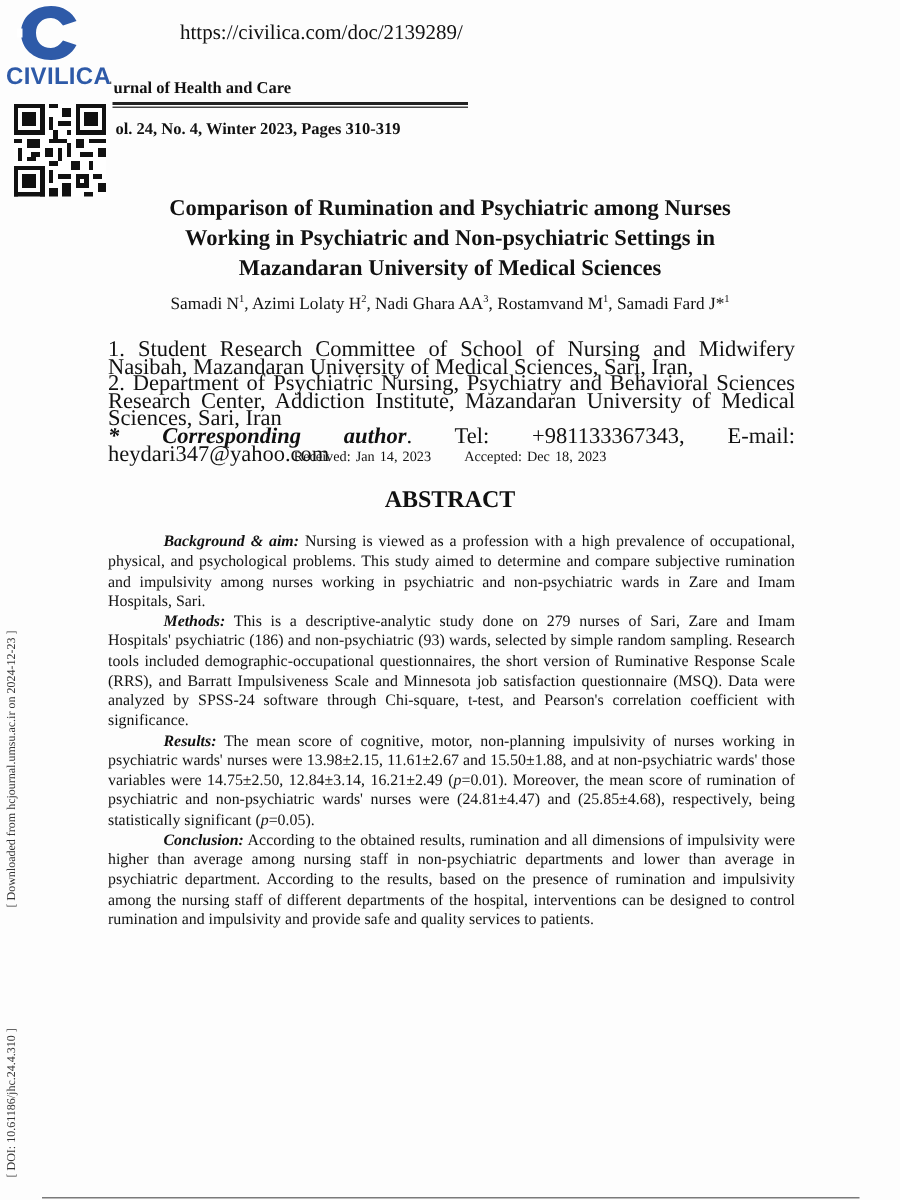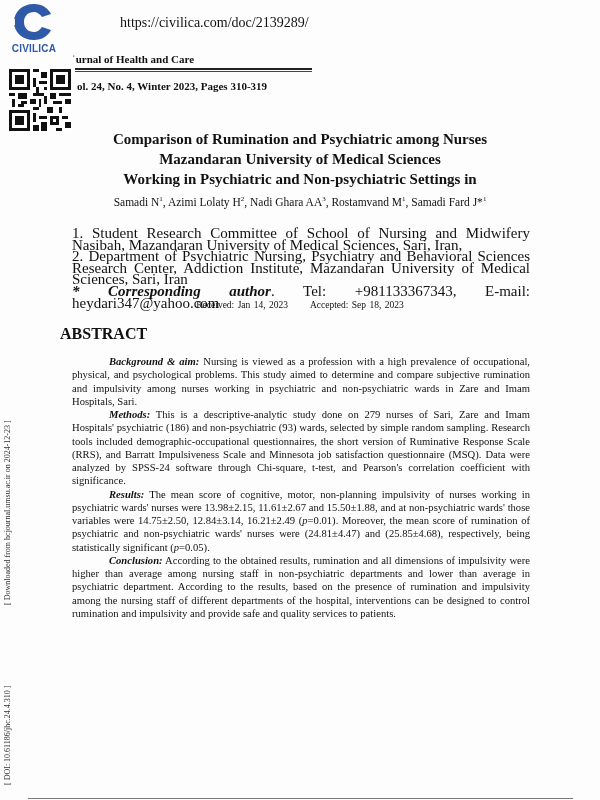--- a/index.html
+++ b/index.html
@@ -8,21 +8,21 @@
     background: #fdfdfd; color: #111;
     font-family: "Liberation Serif", "DejaVu Serif", serif;
   }
   .abs { position: absolute; }
   
   .logo { left: 4px; top: 2px; width: 60px; height: 56px; }
   .logo svg { display: block; margin: 0 auto; }
   .logo-text {
     display: block; text-align: center; margin-top: 1px;
     font-family: "Liberation Sans", "DejaVu Sans", sans-serif;
-    font-size: 10px; font-weight: bold; color: #2e5aa8; letter-spacing: 0.2px;
+    font-size: 16px; font-weight: bold; color: #2e5aa8; letter-spacing: 0.2px;
   }
   .url { left: 86px; top: 15px; font-size: 14px; color: #111; margin-left: 34px; }
   .qr { left: 9px; top: 69px; width: 62px; height: 62px; }
   .journal-name { left: 72px; top: 53px; font-size: 11px; font-weight: bold; }
   .rule-thick { left: 75px; top: 68px; width: 237px; height: 2px; background: #222; }
   .rule-thin { left: 75px; top: 71px; width: 237px; height: 1px; background: #444; }
   .volume { left: 77px; top: 80px; font-size: 11px; font-weight: bold; }
 
   .title {
     left: 60px; width: 480px; top: 129px; text-align: center;
@@ -38,21 +38,21 @@
     text-align: justify;
   }
   .affil p { margin: 0; }
   .affil .corr-label { font-weight: bold; font-style: italic; }
   .dates {
     left: 60px; width: 480px; top: 300px; text-align: center; font-size: 9.5px;
     word-spacing: 1px;
   }
   .dates span + span { margin-left: 22px; }
   .abstract-heading {
-    left: 60px; width: 480px; top: 325px; text-align: left;
+    left: 60px; width: 480px; top: 325px; text-align: center;
     font-size: 16px; font-weight: bold;
   }
   .abstract {
     left: 72px; width: 458px; top: 355px; font-size: 10.6px; line-height: 13.25px;
     text-align: justify;
   }
   .abstract p { margin: 0; }
   .abstract .lab { font-weight: bold; font-style: italic; margin-left: 37px; }
   .abstract i { font-style: italic; }
 
@@ -130,40 +130,40 @@
   </svg>
 </div>
 
 <div class="abs journal-name">ˈurnal of Health and Care</div>
 <div class="abs rule-thick"></div>
 <div class="abs rule-thin"></div>
 <div class="abs volume">ol. 24, No. 4, Winter 2023, Pages 310-319</div>
 
 <div class="abs title">
   <div>Comparison of Rumination and Psychiatric among Nurses</div>
+  <div>Working in Psychiatric and Non-psychiatric Settings in</div>
   <div>Mazandaran University of Medical Sciences</div>
-  <div>Working in Psychiatric and Non-psychiatric Settings in</div>
 </div>
 
 <div class="abs authors">
   <span><span>Samadi N</span><sup>1</sup></span>,
   <span><span>Azimi Lolaty H</span><sup>2</sup></span>,
   <span><span>Nadi Ghara AA</span><sup>3</sup></span>,
   <span><span>Rostamvand M</span><sup>1</sup></span>,
   <span><span>Samadi Fard J*</span><sup>1</sup></span>
 </div>
 
 <div class="abs affil">
   <p>1. Student Research Committee of School of Nursing and Midwifery Nasibah, Mazandaran University of Medical Sciences, Sari, Iran,</p>
   <p>2. Department of Psychiatric Nursing, Psychiatry and Behavioral Sciences Research Center, Addiction Institute, Mazandaran University of Medical Sciences, Sari, Iran</p>
   <p><span class="corr-label">* Corresponding author</span><span>. Tel: +981133367343,  E-mail: heydari347@yahoo.com</span></p>
 </div>
 
 <div class="abs dates">
-  <span>Received: Jan 14, 2023</span><span>Accepted: Sep 18, 2023</span>
+  <span>Received: Jan 14, 2023</span><span>Accepted: Dec 18, 2023</span>
 </div>
 
 <div class="abs abstract-heading">ABSTRACT</div>
 <div class="abs abstract">
   <p><span class="lab">Background &amp; aim:</span><span> Nursing is viewed as a profession with a high prevalence of occupational, physical, and psychological problems. This study aimed to determine and compare subjective rumination and impulsivity among nurses working in psychiatric and non-psychiatric wards in Zare and Imam Hospitals, Sari.</span></p>
   <p><span class="lab">Methods:</span><span> This is a descriptive-analytic study done on 279 nurses of Sari, Zare and Imam Hospitals' psychiatric (186) and non-psychiatric (93) wards, selected by simple random sampling. Research tools included demographic-occupational questionnaires, the short version of Ruminative Response Scale (RRS), and Barratt Impulsiveness Scale and Minnesota job satisfaction questionnaire (MSQ). Data were analyzed by SPSS-24 software through Chi-square, t-test, and Pearson's correlation coefficient with significance.</span></p>
   <p><span class="lab">Results:</span><span> The mean score of cognitive, motor, non-planning impulsivity of nurses working in psychiatric wards' nurses were 13.98±2.15, 11.61±2.67 and 15.50±1.88, and at non-psychiatric wards' those variables were 14.75±2.50, 12.84±3.14, 16.21±2.49 (</span><i>p</i><span>=0.01). Moreover, the mean score of rumination of psychiatric and non-psychiatric wards' nurses were (24.81±4.47) and (25.85±4.68), respectively, being statistically significant (</span><i>p</i><span>=0.05).</span></p>
   <p><span class="lab">Conclusion:</span><span> According to the obtained results, rumination and all dimensions of impulsivity were higher than average among nursing staff in non-psychiatric departments and lower than average in psychiatric department. According to the results, based on the presence of rumination and impulsivity among the nursing staff of different departments of the hospital, interventions can be designed to control rumination and impulsivity and provide safe and quality services to patients.</span></p>
 </div>
 

